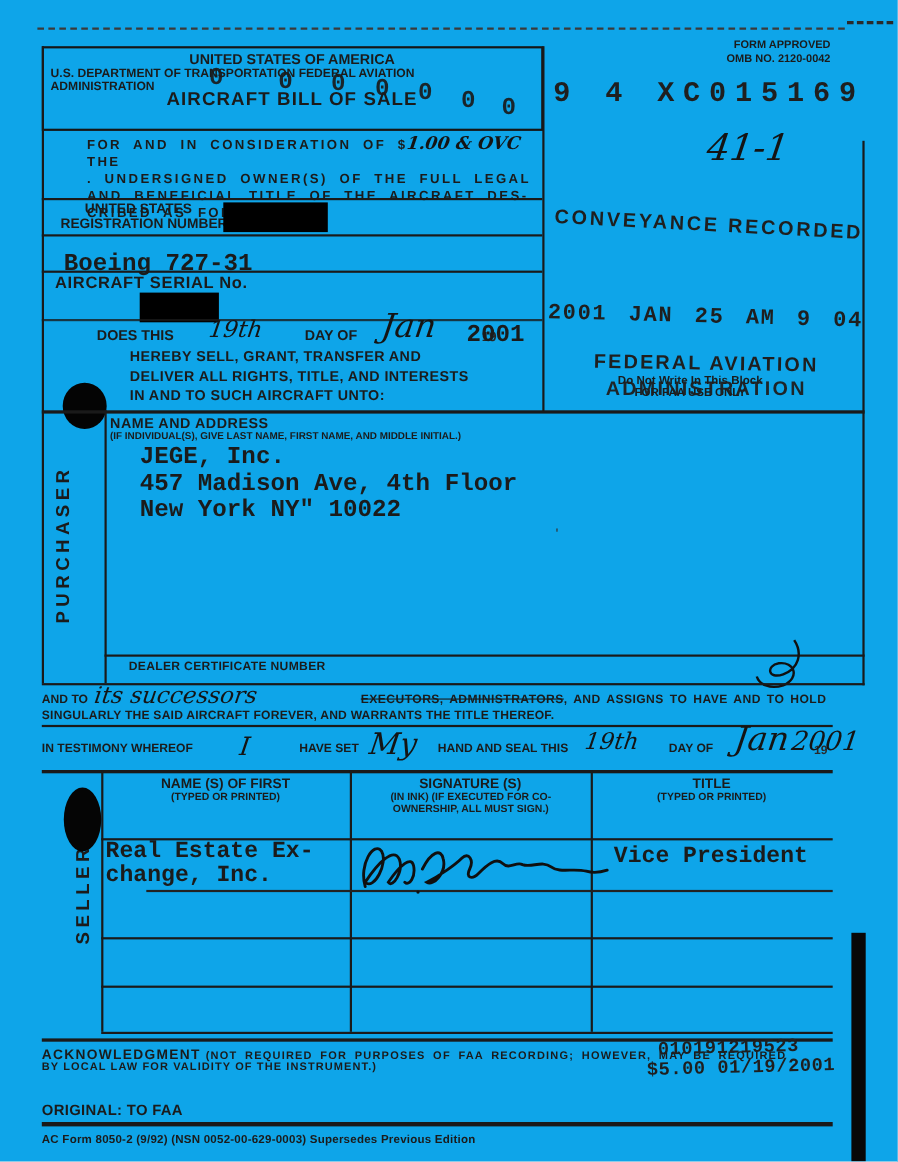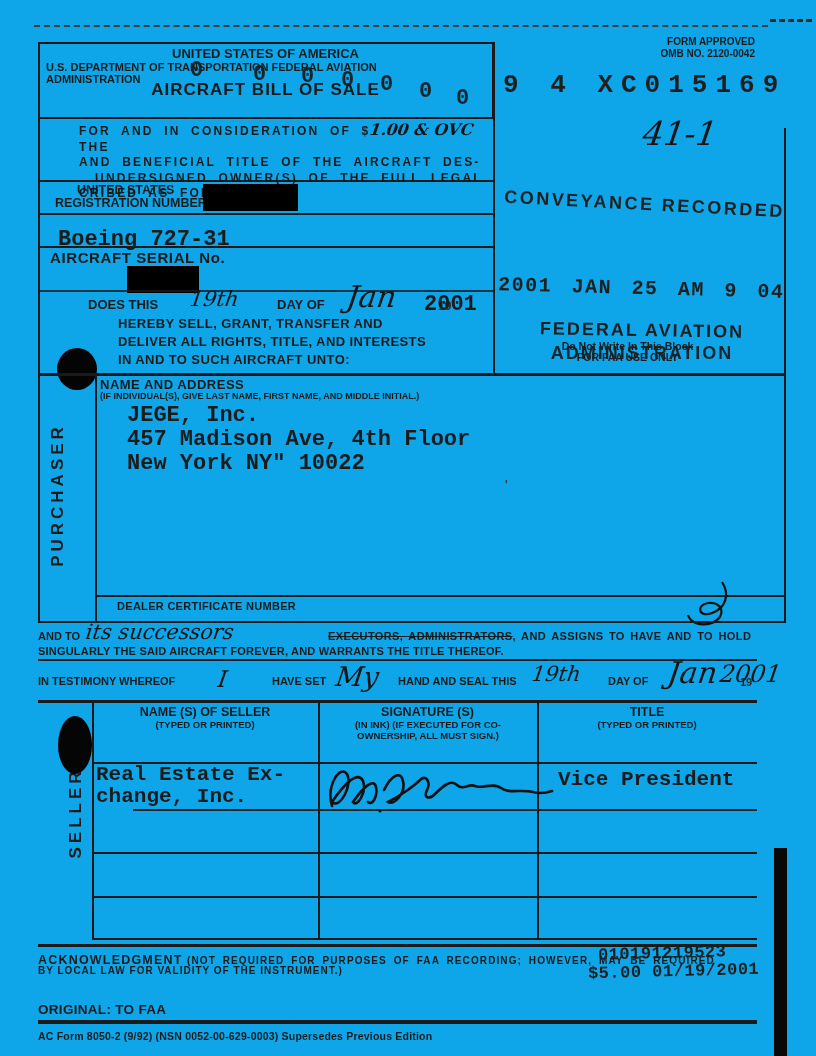--- a/index.html
+++ b/index.html
@@ -46,22 +46,22 @@
   <span class="zero" style="left:456px;top:86px;">0</span>
 
   <div class="abs mono stampTxt" style="left:503px;top:70px;font-size:26px;letter-spacing:8px;">9 4 XC015169</div>
   <div class="abs hw" style="left:643px;top:114px;font-size:33px;">41-1</div>
 
   <div class="abs b" style="left:79px;top:122px;width:412px;font-size:12px;line-height:15.5px;letter-spacing:2.2px;word-spacing:5px;">
     <div>
       <span>FOR AND IN CONSIDERATION OF $</span><span class="hw" style="display:inline-block;font-size:16px;letter-spacing:0;word-spacing:0;">1.00 &amp; OVC</span>
       <span>THE</span>
     </div>
+    <div>. UNDERSIGNED OWNER(S) OF THE FULL LEGAL</div>
     <div>AND BENEFICIAL TITLE OF THE AIRCRAFT DES-</div>
-    <div>. UNDERSIGNED OWNER(S) OF THE FULL LEGAL</div>
     <div>CRIBED AS FOLLOWS:</div>
   </div>
 
   <div class="hline" style="left:38px;top:180px;width:455px;"></div>
   <div class="abs b" style="left:77px;top:183px;font-size:12.5px;">UNITED STATES</div>
   <div class="abs b" style="left:55px;top:196px;font-size:12.5px;">REGISTRATION NUMBER</div>
   <div class="redact" style="left:203px;top:184px;width:95px;height:27px;"></div>
 
   <div class="hline" style="left:38px;top:213px;width:455px;"></div>
   <div class="abs mono" style="left:58px;top:227px;font-size:22px;">Boeing 727-31</div>
@@ -135,21 +135,21 @@
   <div class="vline" style="left:318px;top:700px;height:238px;"></div>
   <div class="vline" style="left:537px;top:700px;height:238px;"></div>
   <div class="hline" style="left:92px;top:762px;width:665px;height:1.5px;"></div>
   <div class="hline" style="left:92px;top:852px;width:665px;height:1.5px;"></div>
   <div class="hline" style="left:92px;top:896px;width:665px;height:1.5px;"></div>
   <div class="hline" style="left:92px;top:938px;width:665px;"></div>
 
   <div class="abs vertlabel" style="left:66px;top:878px;width:130px;">SELLER</div>
   <div class="abs" style="left:58px;top:716px;width:34px;height:58px;background:#050505;border-radius:50%;"></div>
 
-  <div class="abs b ctr" style="left:92px;top:705px;width:226px;font-size:12.5px;">NAME (S) OF SELLER</div>
+  <div class="abs b ctr" style="left:92px;top:705px;width:226px;font-size:12.5px;">NAME (S) OF FIRST</div>
   <div class="abs b ctr" style="left:92px;top:719px;width:226px;font-size:9.5px;">(TYPED OR PRINTED)</div>
   <div class="abs b ctr" style="left:318px;top:705px;width:219px;font-size:12.5px;">SIGNATURE (S)</div>
   <div class="abs b ctr" style="left:348px;top:719px;width:160px;font-size:9.5px;line-height:11px;">(IN INK) (IF EXECUTED FOR CO-OWNERSHIP, ALL MUST SIGN.)</div>
   <div class="abs b ctr" style="left:537px;top:705px;width:220px;font-size:12.5px;">TITLE</div>
   <div class="abs b ctr" style="left:537px;top:719px;width:220px;font-size:9.5px;">(TYPED OR PRINTED)</div>
 
   <div class="abs mono pre" style="left:96px;top:764px;font-size:21px;line-height:22px;">Real Estate Ex-
 change, Inc.</div>
   <div class="hline" style="left:133px;top:809px;width:624px;height:1.5px;background:#222;"></div>
   <svg class="abs" style="left:322px;top:756px;z-index:5;" width="232" height="62" viewBox="0 0 232 62">

